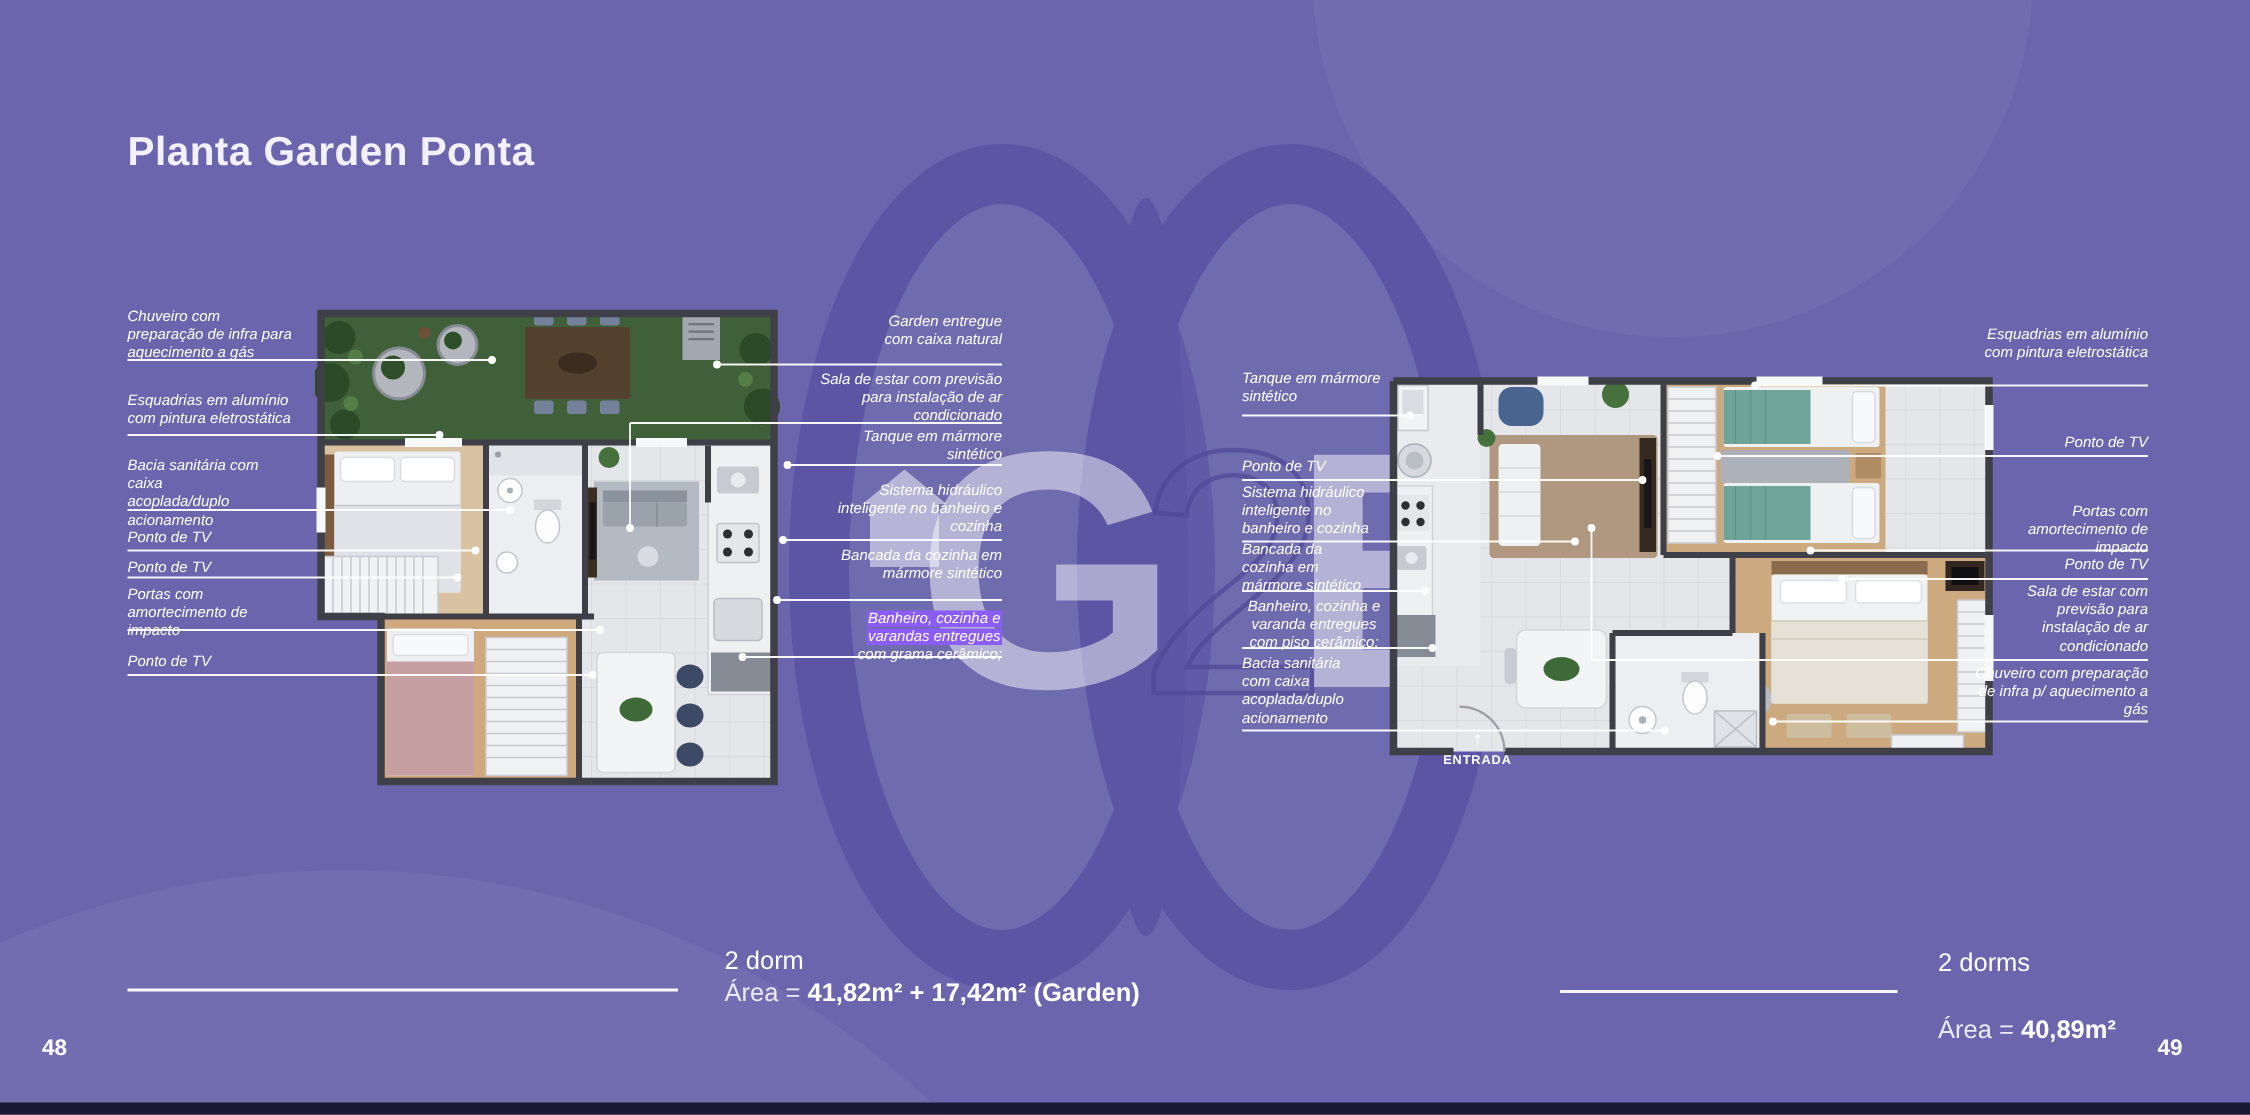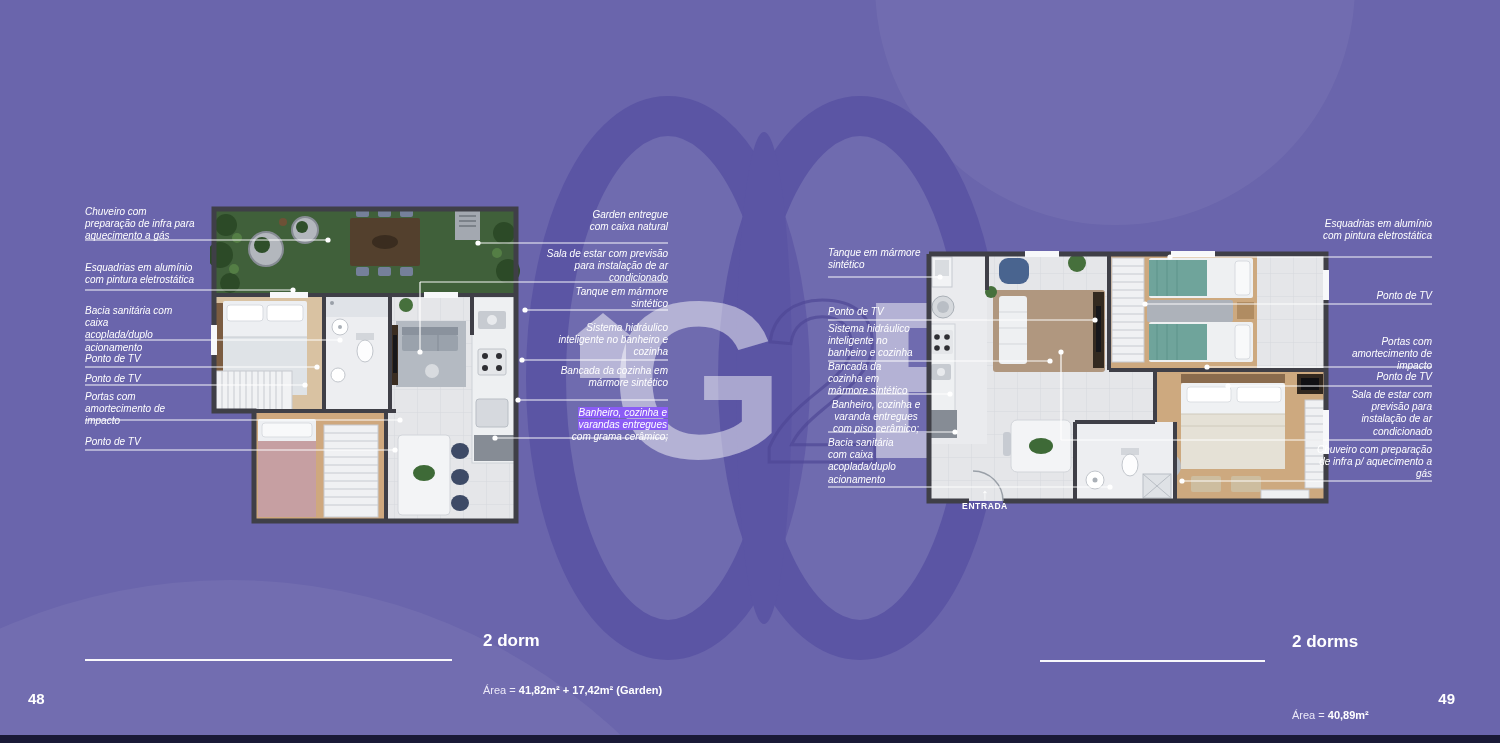--- a/index.html
+++ b/index.html
@@ -8,22 +8,22 @@
     background:#6a65ac;font-family:"Liberation Sans",sans-serif;
     -webkit-font-smoothing:antialiased;
   }
   svg text{font-family:"Liberation Sans",sans-serif;}
   .abs{position:absolute;}
   .plan-title{position:absolute;font-size:27px;font-weight:700;color:#f2f0fb;letter-spacing:.3px;}
   .lbl{position:absolute;font-size:10px;line-height:1.22;color:#ffffff;font-style:italic;}
   .lbl.ra{text-align:right;}
   .lbl .hl{background:#8b5cf6;color:#fff;padding:0 1px;}
   .rule{position:absolute;height:2px;background:rgba(255,255,255,.95);}
-  .dorm{position:absolute;font-weight:700;font-size:17px;color:#ffffff;}
-  .area{position:absolute;font-size:11px;color:#ece9f8;margin-top:32px;}
+  .dorm{position:absolute;font-weight:400;font-size:17px;color:#ffffff;}
+  .area{position:absolute;font-size:17px;color:#ece9f8;}
   .area b{color:#ffffff;}
   .pagenum{position:absolute;font-weight:700;font-size:15px;color:#ffffff;}
   .bottombar{position:absolute;left:0;bottom:0;width:100%;height:8px;background:#191936;}
   .entrada{position:absolute;left:952px;top:487px;width:66px;text-align:center;color:#fff;}
   .entrada .arrow{font-size:15px;line-height:14px;}
   .entrada .txt{font-size:8.5px;font-weight:700;letter-spacing:.6px;}
   .plan{position:absolute;}
 </style>
 </head>
 <body>
@@ -40,20 +40,21 @@
     <ellipse cx="764" cy="378" rx="28" ry="246" fill="#5b55a4"></ellipse>
     <g fill="rgba(255,255,255,0.5)">
       <polygon points="575,336 603,313 631,336"></polygon>
       <rect x="580" y="336" width="46" height="42"></rect>
     </g>
     <text x="698" y="458" font-size="225" font-weight="bold" fill="rgba(255,255,255,0.48)" text-anchor="middle">G</text>
     <text x="822" y="462" font-size="232" fill="none" stroke="rgba(78,71,150,0.7)" stroke-width="3" text-anchor="middle">2</text>
     <text x="936" y="458" font-size="225" font-weight="bold" fill="rgba(255,255,255,0.48)" text-anchor="middle">E</text>
   </svg>
 
+  <div class="plan-title" style="left:85px;top:86px;">Planta Garden Ponta</div>
 
   <div class="plan" style="left:210px;top:205px;width:310px;height:320px;">
     <svg width="310" height="320" viewBox="0 0 310 320">
       <defs>
         <pattern id="tA" width="23" height="23" patternUnits="userSpaceOnUse">
           <path d="M23 0H0V23" fill="none" stroke="#c9cbd3" stroke-width="1"></path>
         </pattern>
       </defs>
       <rect x="4" y="88" width="302" height="228" fill="#e5e6e9"></rect>
       <rect x="4" y="88" width="302" height="228" fill="url(#tA)" opacity="0.55"></rect>

